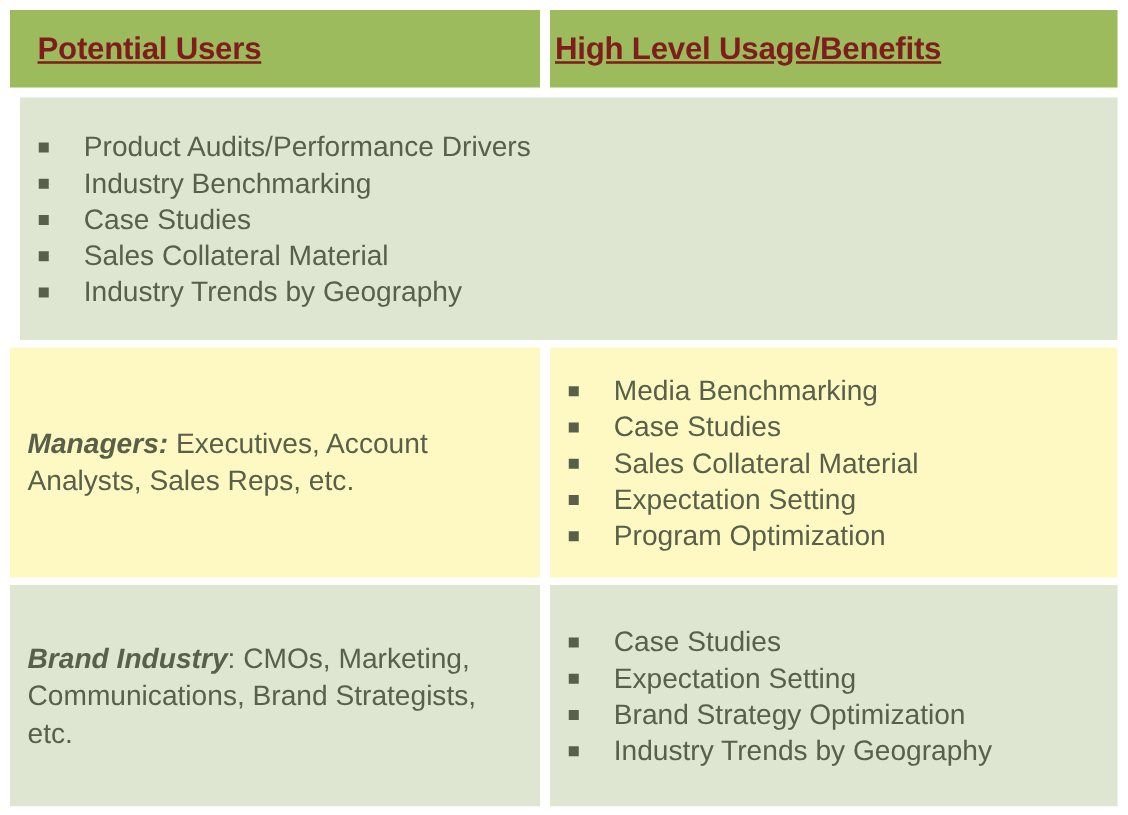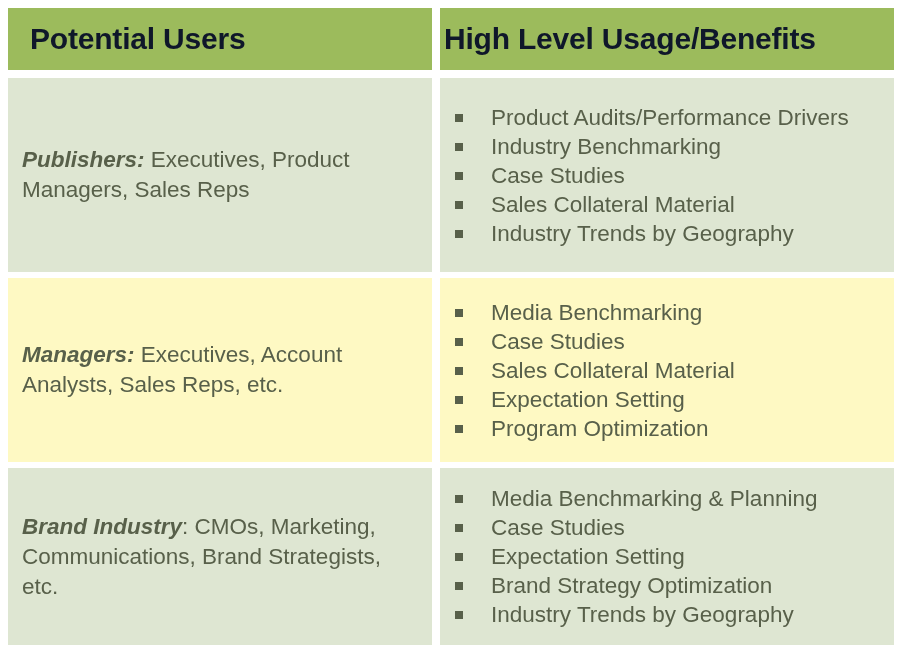--- a/index.html
+++ b/index.html
@@ -33,28 +33,29 @@
 
   
   .thead {
     display: flex;
     height: 62px;
     flex: 0 0 62px;
     margin-bottom: 8px;
   }
   .th {
     background: #9CBB5C;
-    color: #0f172a;
-    font-size: 30px;
+    color: #7f1d1d;
+    font-size: 25px;
     font-weight: bold;
     letter-spacing: -0.2px;
     display: flex;
     align-items: center;
     box-sizing: border-box;
     padding-left: 22px;
+    text-decoration: underline;
   }
   .th.col-left  { width: 424px; flex: 0 0 424px; }
   .th.gutter    { width: 8px;  flex: 0 0 8px; background: #ffffff; padding: 0; }
   .th.col-right { flex: 1 1 auto; padding-left: 4px; text-align: right; }
 
   
   .trow {
     display: flex;
     box-sizing: border-box;
   }
@@ -131,25 +132,20 @@
 <div class="table-wrap">
   <div class="table">
 
     <div class="thead">
       <div class="th col-left">Potential Users</div>
       <div class="th gutter"></div>
       <div class="th col-right">High Level Usage/Benefits</div>
     </div>
 
     <div class="trow r1 shade-a">
-      <div class="cell left">
-        <p class="persona">
-          <span class="lead">Publishers:</span><span> Executives, Product Managers, Sales Reps</span>
-        </p>
-      </div>
       <div class="cell gutter"></div>
       <div class="cell right">
         <ul class="benefits">
           <li>
               <span class="bullet"></span>
               <span class="btext">Product Audits/Performance Drivers</span>
             </li>
           <li>
               <span class="bullet"></span>
               <span class="btext">Industry Benchmarking</span>
@@ -207,24 +203,20 @@
       <div class="cell left">
         <p class="persona">
           <span class="lead">Brand Industry</span><span>: CMOs, Marketing, Communications, Brand Strategists, etc.</span>
         </p>
       </div>
       <div class="cell gutter"></div>
       <div class="cell right">
         <ul class="benefits">
           <li>
               <span class="bullet"></span>
-              <span class="btext">Media Benchmarking &amp; Planning</span>
-            </li>
-          <li>
-              <span class="bullet"></span>
               <span class="btext">Case Studies</span>
             </li>
           <li>
               <span class="bullet"></span>
               <span class="btext">Expectation Setting</span>
             </li>
           <li>
               <span class="bullet"></span>
               <span class="btext">Brand Strategy Optimization</span>
             </li>

